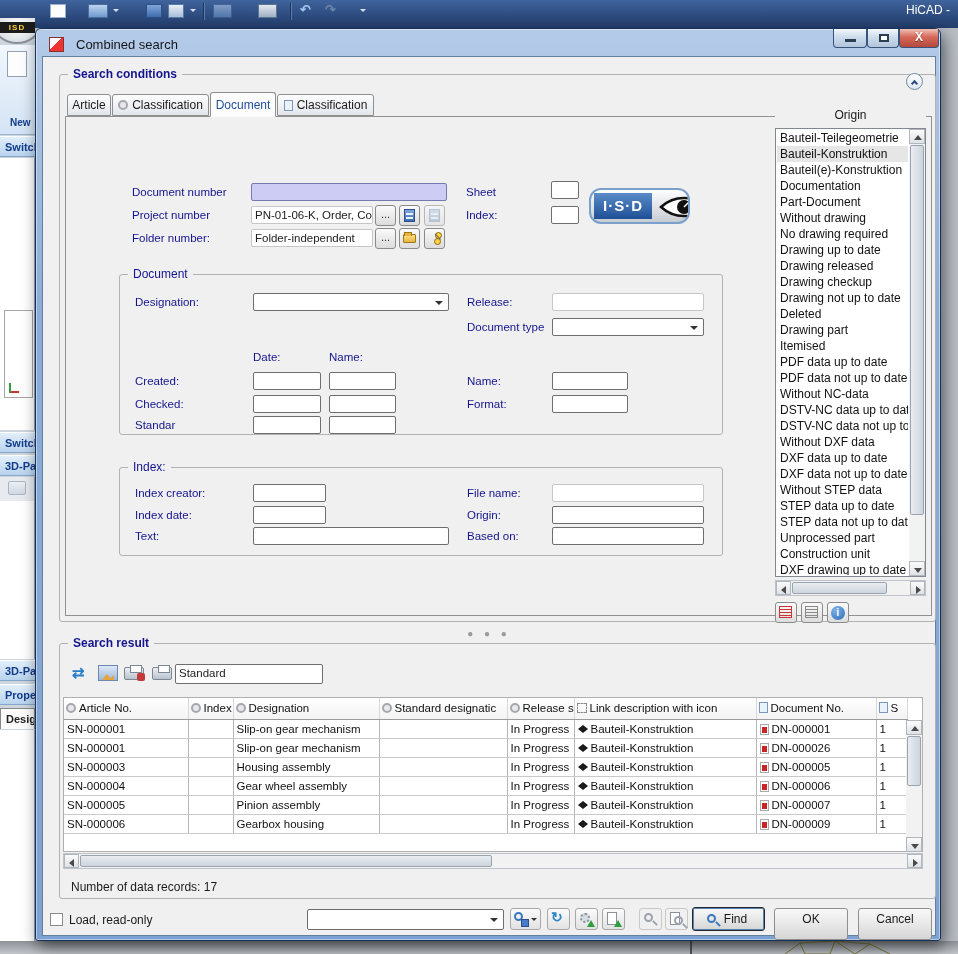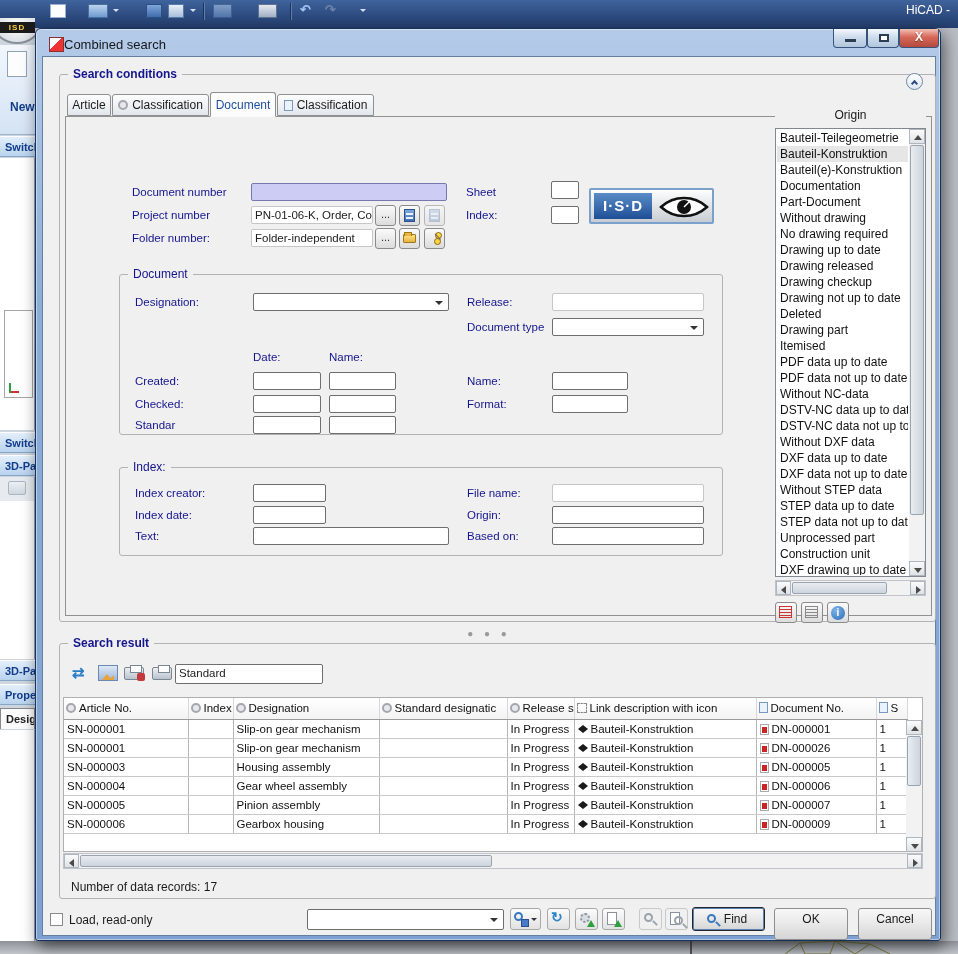--- a/index.html
+++ b/index.html
@@ -19,40 +19,40 @@
   .tb-sep { position:absolute; top:3px; width:1px; height:17px; background:#1c3458; box-shadow:1px 0 0 #5d7fb0; }
   .tb-caret { position:absolute; top:9px; width:0; height:0; border:3px solid transparent; border-top-color:#d7e2f2; }
   .tb-undo { position:absolute; top:2px; font-size:13px; color:#9fc4ef; font-weight:bold; }
   .tb-undo.dim { color:#6b83a8; }
 
   .dock { position:absolute; left:0; top:18px; width:35px; height:936px; background:#cdd5de; overflow:hidden; }
   .dock-logo { position:absolute; left:-6px; top:-10px; width:46px; height:36px; background:radial-gradient(#ffffff,#cfd4da); border:2px solid #8a9099; border-radius:50%; overflow:hidden; }
   .dock-logo .band { position:absolute; left:0; top:12px; width:100%; height:11px; background:#1b1b1b; color:#ffd23f; font-size:8px; font-weight:bold; text-align:center; line-height:11px; letter-spacing:1px; }
   .dock-sec-new { position:absolute; left:0; top:27px; width:35px; height:90px; background:linear-gradient(#f2f7fd,#d4e3f4); border-bottom:1px solid #9db4cc; }
   .dock-newpage { position:absolute; left:7px; top:6px; width:20px; height:26px; background:#fdfdfd; border:1px solid #8fa2b8; }
-  .dock-newlbl { position:absolute; left:10px; bottom:20px; color:#123d8c; font-size:12px; font-weight:bold; }
+  .dock-newlbl { position:absolute; left:10px; bottom:6px; color:#123d8c; font-size:10px; font-weight:bold; }
   .dock-tab { position:absolute; left:0; width:35px; height:21px; background:linear-gradient(#e3effb,#b9d3ee); border-top:1px solid #fdfdfd; border-bottom:1px solid #87a6c8; color:#123d8c; font-size:11px; font-weight:bold; line-height:20px; padding-left:5px; white-space:nowrap; overflow:hidden; }
   .dock-white { position:absolute; left:0; width:35px; background:#fff; border-right:1px solid #98a8b8; }
   .dock-box { position:absolute; left:4px; width:29px; height:88px; background:#fff; border:1px solid #a6a6a6; }
   .axis-r { position:absolute; left:4px; bottom:4px; width:10px; height:2px; background:#cc3333; }
   .axis-g { position:absolute; left:4px; bottom:4px; width:2px; height:10px; background:#2f9e3f; }
   .dock-tab.white { background:#fbfbfb; color:#222; border:1px solid #888; border-bottom:none; }
   .dock-stamp { position:absolute; left:8px; width:18px; height:14px; background:linear-gradient(#eef2f6,#c9d2dc); border:1px solid #9aa8b8; border-radius:2px; opacity:.8; }
 
   .right-edge { position:absolute; right:0; top:18px; width:17px; height:936px; background:linear-gradient(#6c747e,#9aa1a9 30%,#b7bcc2 60%,#a8adb3); }
   .right-frag { position:absolute; left:2px; color:#e8ecf2; font-size:9px; font-weight:bold; white-space:nowrap; }
   .bottom-edge { position:absolute; left:0; bottom:0; width:958px; height:13px; background:linear-gradient(#8e9298,#c2c6cb); }
   .be-line { position:absolute; left:690px; top:0; width:2px; height:13px; background:#55585e; }
   .wireframe { position:absolute; left:775px; top:0; }
 
   
   .dlg { position:absolute; left:35px; top:28px; width:906px; height:913px;
     background:linear-gradient(#b4cbe8,#8cadd8 30%,#7da1d2); border:1px solid #17325a; border-radius:6px 6px 3px 3px;
     box-shadow:3px 6px 16px rgba(0,0,0,.55), inset 0 0 0 1px rgba(255,255,255,.45); }
-  .dlg-title { position:absolute; left:13px; top:6px; width:300px; height:18px; color:#14161a; font-size:13px; display:flex; align-items:center; gap:0; }
+  .dlg-title { position:absolute; left:13px; top:6px; width:300px; height:18px; color:#14161a; font-size:13px; display:flex; align-items:center; gap:12px; }
   .dlg-ico { width:15px; height:15px; background:linear-gradient(135deg,#fff 45%,#e33 46%); border:1px solid #8a3030; }
   .cap { position:absolute; top:0; height:19px; border:1px solid #37547c; border-top:none; border-radius:0 0 4px 4px; }
   .cap-min { left:797px; width:34px; background:linear-gradient(#f4f8fc,#cddcec 45%,#b2c6dc); }
   .cap-max { left:831px; width:32px; background:linear-gradient(#f4f8fc,#cddcec 45%,#b2c6dc); }
   .cap-close { left:863px; width:40px; background:linear-gradient(#f2c0b4,#d6685a 45%,#b34a3c); }
   .g-min { position:absolute; left:11px; top:10px; width:11px; height:3px; background:#2c3e54; }
   .g-max { position:absolute; left:11px; top:5px; width:10px; height:8px; border:2px solid #2c3e54; background:#fff; }
   .g-x { position:absolute; left:0; top:1px; width:100%; text-align:center; color:#fff; font-size:12px; font-weight:bold; text-shadow:0 1px 1px #7a2a20; }
 
   .client { position:absolute; left:6px; top:27px; width:894px; height:880px; background:#f0f0f0; border:1px solid #64809f; }
@@ -263,21 +263,21 @@
           <div class="sbtn" style="left:333px;top:111px">
               <div class="ic-folder"></div>
             </div>
           <div class="sbtn" style="left:358px;top:111px">
               <div class="ic-link2">
                 <i class="a"></i>
                 <i class="b"></i>
               </div>
             </div>
 
-          <div style="position:absolute;left:523px;top:71px;width:125px;height:36px;border:2px solid #7aa0cc;border-radius:2px;background:linear-gradient(#fdfdfd,#c8ccd2);overflow:hidden">
+          <div style="position:absolute;left:523px;top:71px;width:101px;height:36px;border:2px solid #7aa0cc;border-radius:12px;background:linear-gradient(#fdfdfd,#c8ccd2);overflow:hidden">
             <div style="position:absolute;left:3px;top:3px;width:58px;height:26px;background:linear-gradient(#5a8cc8,#1e4f96);color:#fff;font-weight:bold;font-size:15px;text-align:center;line-height:26px;letter-spacing:1px">I·S·D</div>
             <svg style="position:absolute;left:66px;top:3px" width="54" height="28">
               <path d="M4 14 C 17 2, 37 2, 50 14 C 37 26, 17 26, 4 14 Z" fill="#fff" stroke="#111" stroke-width="2.5"></path>
               <circle cx="27" cy="14" r="7" fill="#111"></circle>
               <line x1="27" y1="14" x2="33" y2="8" stroke="#fff" stroke-width="1.5"></line>
             </svg>
           </div>
 
           <div class="grp" style="left:53px;top:157px;width:604px;height:161px">
             <div class="legend" style="font-weight:normal;color:#14148e">Document</div>

